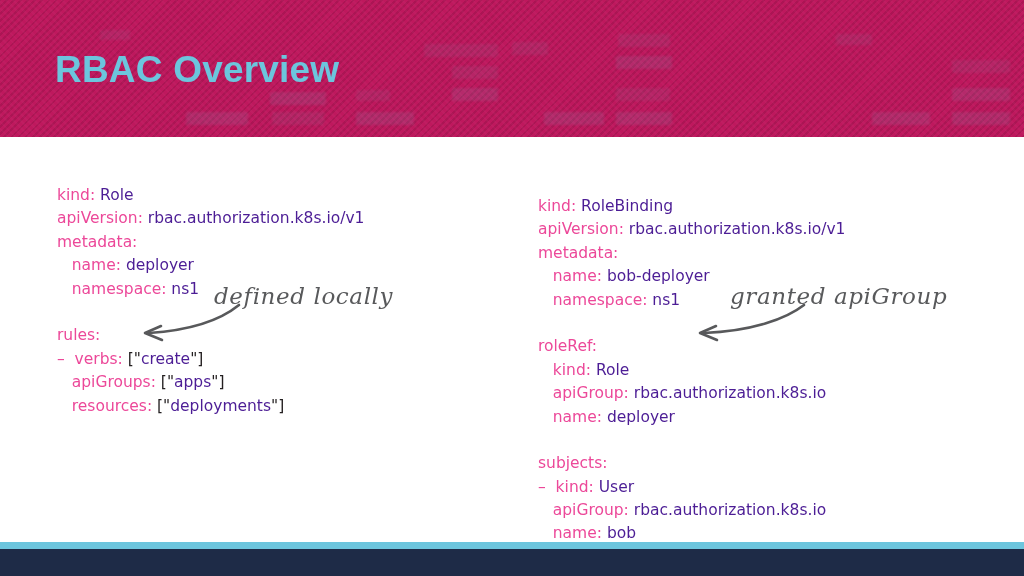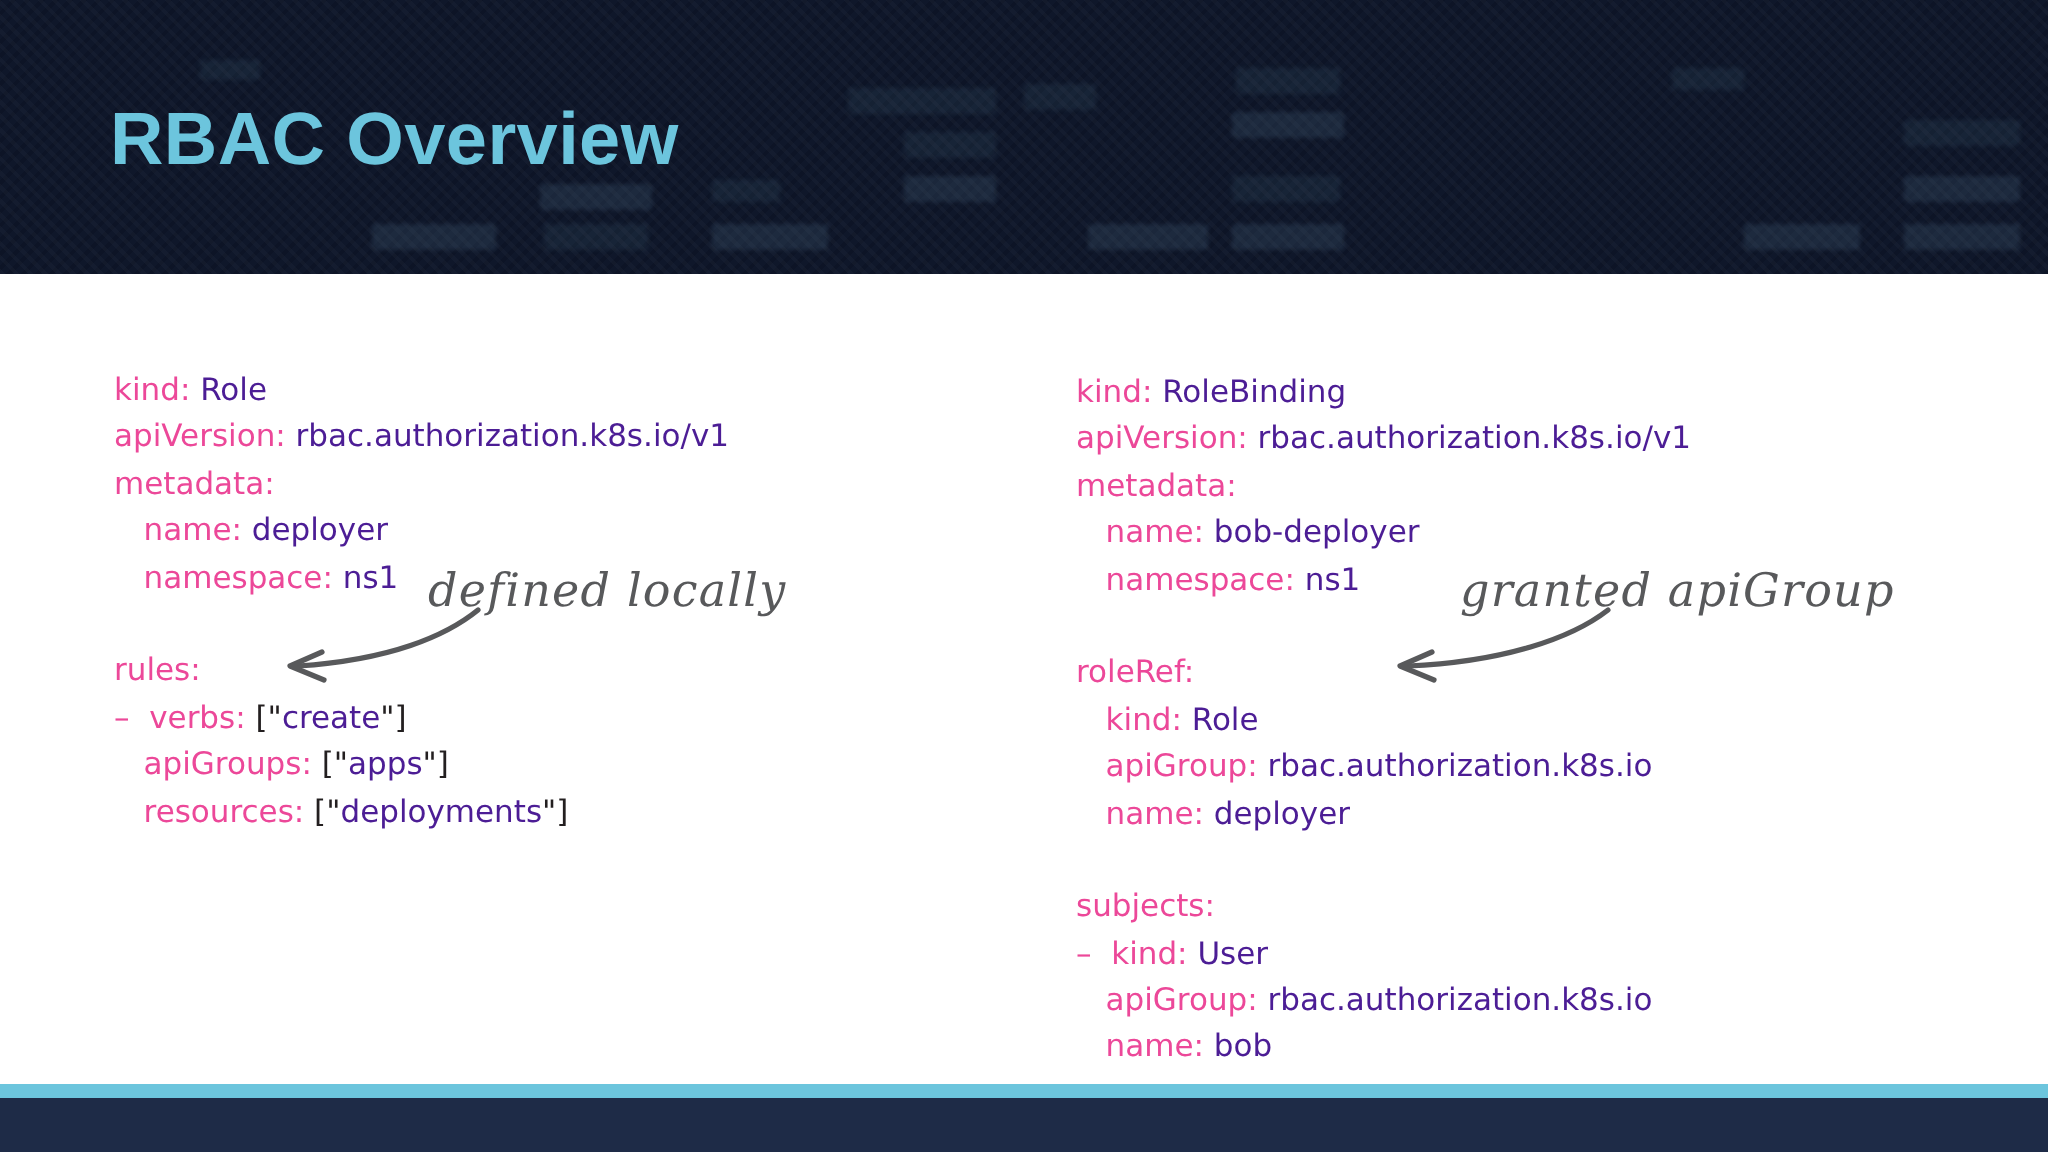--- a/index.html
+++ b/index.html
@@ -7,21 +7,21 @@
   body {
     background:#ffffff;
     font-family:"DejaVu Sans", sans-serif;
     overflow:hidden;
     position:relative;
   }
 
   
   .header {
     position:absolute; left:0; top:0; width:1024px; height:137px;
-    background:#0f172a;
+    background:#be185d;
     overflow:hidden;
   }
   .header-texture {
     position:absolute; inset:0;
     background-image:
       repeating-linear-gradient(45deg, rgba(255,255,255,.028) 0 2px, transparent 2px 5px),
       repeating-linear-gradient(-45deg, rgba(0,0,0,.10) 0 2px, transparent 2px 5px);
     opacity:.9;
   }
   .blk {
@@ -41,21 +41,21 @@
     line-height:40px;
     z-index:5;
   }
 
   
   .main { position:absolute; left:0; top:137px; width:1024px; height:405px; background:#fff; }
 
   .col { position:absolute; font-size:15.5px; line-height:23.4px; color:#231f20;
          font-family:"DejaVu Sans", sans-serif; white-space:pre; }
   .col-left  { left:57px;  top:47px; }
-  .col-right { left:538px; top:48px; }
+  .col-right { left:538px; top:58px; }
 
   .yline { height:23.4px; }
   .yline.blank { height:23.4px; }
   .k { color:#ec4899; }
   .v { color:#4c1d95; }
   .p { color:#231f20; }
 
   
   .hand {
     position:absolute;

